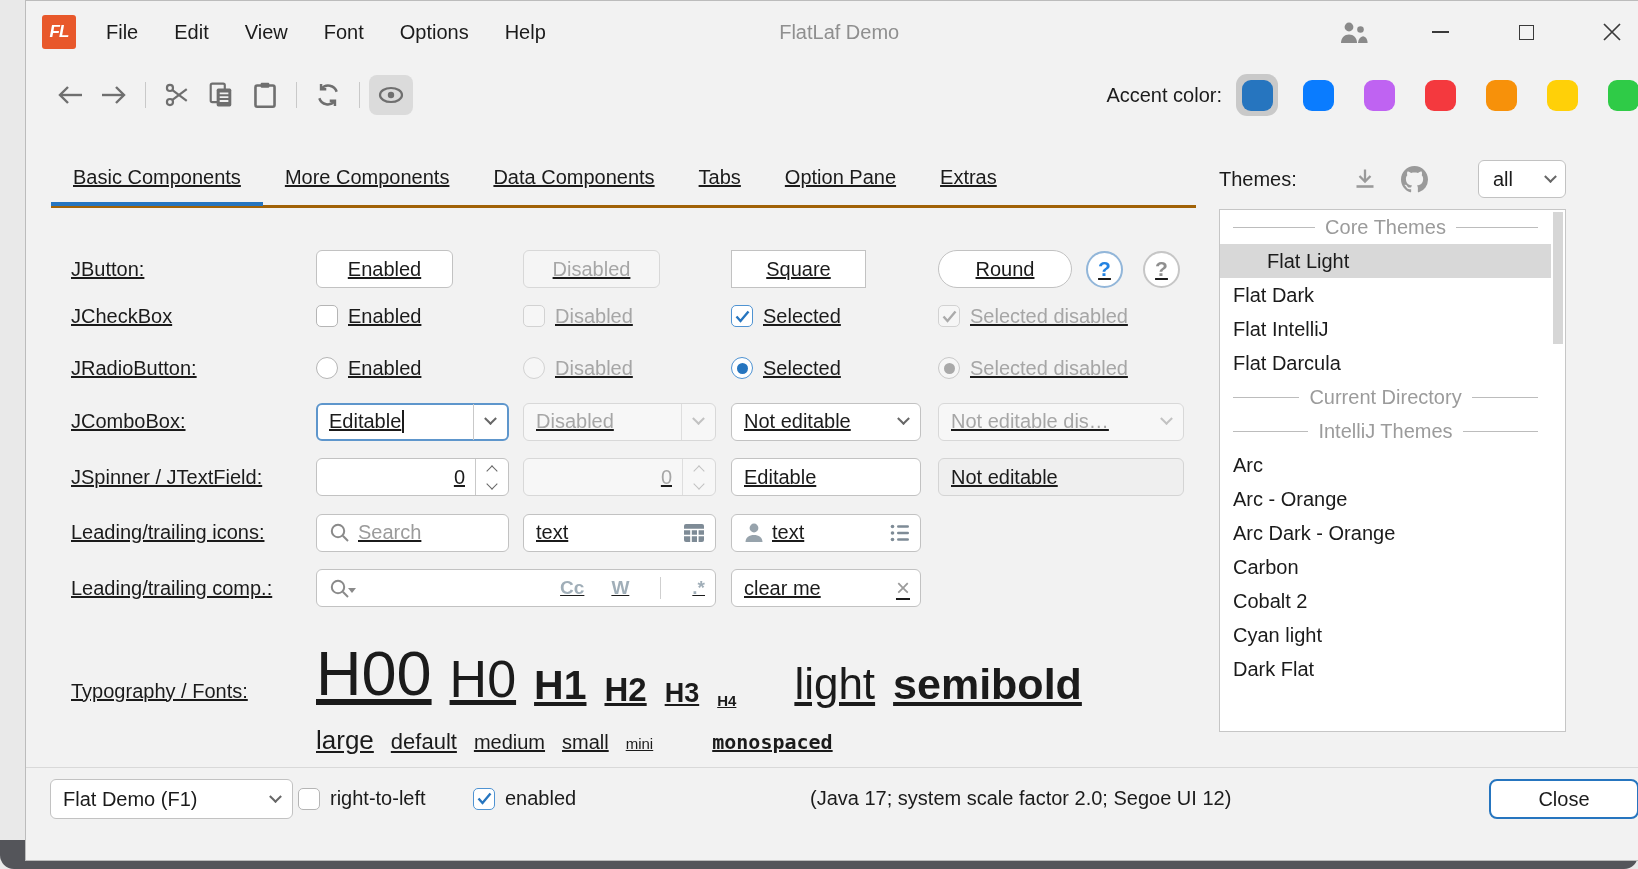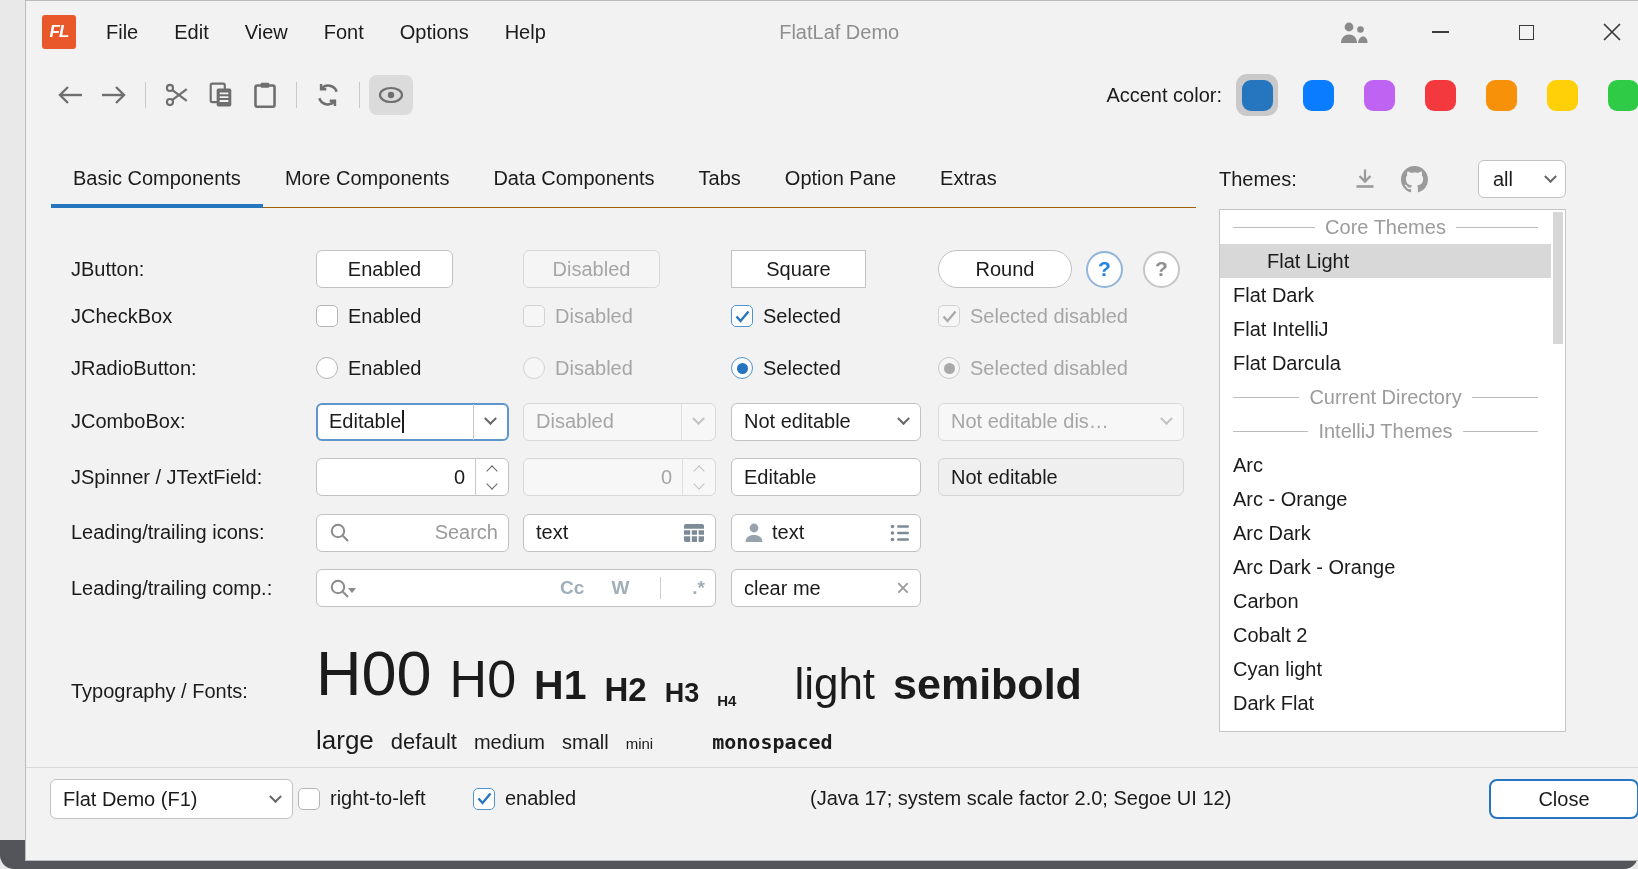--- a/index.html
+++ b/index.html
@@ -29,21 +29,21 @@
   .tbtn.toggled { background:#dbdbdb; }
   .tsep { width:1px; height:26px; background:#c9c9c9; margin:0 9px; }
   .accent { margin-left:auto; display:flex; align-items:center; padding-right:18px; }
   .accent-label { font-size:20px; margin-right:14px; }
   .swatches { display:flex; align-items:center; gap:19px; }
   .swatch-wrap { width:42px; height:42px; border-radius:11px; display:flex; align-items:center; justify-content:center; }
   .swatch-wrap.selected { background:#c9c9c9; }
   .swatch { width:31px; height:31px; border-radius:9px; }
 
   
-  .tabbar { position:absolute; left:25px; top:149px; width:1145px; height:58px; display:flex; border-bottom:1px solid #a16207; }
+  .tabbar { position:absolute; left:25px; top:149px; width:1145px; height:58px; display:flex; border-bottom:3px solid #a16207;text-decoration:underline; }
   .tab { position:relative; padding:0 22px; display:flex; align-items:center; font-size:20px; }
   .tab.selected::after { content:""; position:absolute; left:0; right:0; bottom:-1px; height:4px; background:#2675BF; }
 
   
   .themes-head { position:absolute; left:1193px; top:152px; width:347px; height:52px; display:flex; align-items:center; }
   .themes-label { font-size:20px; }
   .dl-icon { margin-left:56px; }
   .gh-icon { margin-left:24px; }
   .themes-filter { margin-left:auto; width:88px; height:38px; background:#fff; border:1px solid #c2c2c2; border-radius:6px;
                    display:flex; align-items:center; padding:0 10px 0 14px; font-size:20px; }
@@ -53,21 +53,21 @@
   .list-item { height:34px; display:flex; align-items:center; padding-left:13px; white-space:nowrap; }
   .list-item.selected { background:#d8d8d8;padding-left:47px; }
   .list-sep { height:34px; display:flex; align-items:center; gap:10px; padding:0 13px; color:#9b9b9b; white-space:nowrap; }
   .sep-line { flex:1; height:1px; background:#bcbcbc; }
   .list-scrollbar { width:14px; position:relative; }
   .list-thumb { position:absolute; top:2px; right:2px; width:10px; height:132px; background:#d6d6d6; }
 
   
   .content { position:absolute; left:0; top:207px; width:1170px; padding:40px 0 5px 45px;
              display:grid; grid-template-columns:245px 207px 208px 207px 246px;
-             grid-template-rows:42px 52px 52px 55px 56px 55px 56px 150px; align-items:center; }
+             grid-template-rows:42px 52px 52px 55px 56px 55px 56px 150px; align-items:center;text-decoration:underline; }
   .rowlabel { font-size:20px; }
 
   .btn { width:137px; height:38px; background:#fff; border:1px solid #c2c2c2; border-radius:6px;
          display:flex; align-items:center; justify-content:center; font-size:20px; }
   .btn.disabled { background:#f5f5f5; border-color:#d8d8d8; color:#a6a6a6; }
   .btn.square { width:135px; border-radius:0; }
   .btn.round { width:134px; border-radius:19px; }
   .cell-flex { display:flex; align-items:center; }
   .help-btn { width:37px; height:37px; border-radius:50%; background:#fff; display:flex; align-items:center; justify-content:center;
               font-size:21px; font-weight:bold; margin-left:14px; }
@@ -105,21 +105,21 @@
   .chev-up { width:8px; height:8px; border-right:1.8px solid #676767; border-bottom:1.8px solid #676767; transform:rotate(-135deg); margin-top:4px; }
   .chev-dn { width:8px; height:8px; border-right:1.8px solid #676767; border-bottom:1.8px solid #676767; transform:rotate(45deg); margin-bottom:4px; }
   .spinner.disabled { background:#f7f7f7; border-color:#d8d8d8; color:#a6a6a6; }
   .spinner.disabled .chev-up,.spinner.disabled .chev-dn { border-color:#c2c2c2; }
   .spinner.disabled .combo-sep { background:#dedede; }
 
   .field { width:193px; height:38px; background:#fff; border:1px solid #c2c2c2; border-radius:6px;
            display:flex; align-items:center; padding:0 10px 0 12px; font-size:20px; gap:8px; }
   .field .grow { flex:1; white-space:nowrap; overflow:hidden; }
   .field.gray { background:#efefef; border-color:#d4d4d4; }
-  .placeholder { color:#9b9b9b;text-align:right; }
+  .placeholder { color:#9b9b9b; }
   .c3w { width:190px; }
   .c4w { width:246px; }
   .comp-search { width:400px;gap:27px; }
   .tri { width:0; height:0; border-left:4px solid transparent; border-right:4px solid transparent; border-top:5px solid #8a8a8a; margin:10px 0 0 -2px; }
   .opt { color:#a0aeb8; font-weight:bold; font-size:19px; }
   .vsep { width:1px; height:22px; background:#cfcfcf; margin:0 4px; }
   .clear-x { color:#9b9b9b; font-size:24px; line-height:1; }
 
   .typo { grid-column:2 / span 4; padding-top:10px; }
   .typo-main { display:flex; align-items:flex-end; gap:18px; white-space:nowrap; }
@@ -304,21 +304,20 @@
           <span>Current Directory</span>
           <span class="sep-line"></span>
         </div>
         <div class="list-sep">
           <span class="sep-line"></span>
           <span>IntelliJ Themes</span>
           <span class="sep-line"></span>
         </div>
         <div class="list-item">Arc</div>
         <div class="list-item">Arc - Orange</div>
-        <div class="list-item">Arc Dark</div>
         <div class="list-item">Arc Dark - Orange</div>
         <div class="list-item">Carbon</div>
         <div class="list-item">Cobalt 2</div>
         <div class="list-item">Cyan light</div>
         <div class="list-item">Dark Flat</div>
       </div>
     <div class="list-scrollbar">
       <div class="list-thumb"></div>
     </div>
   </div>

